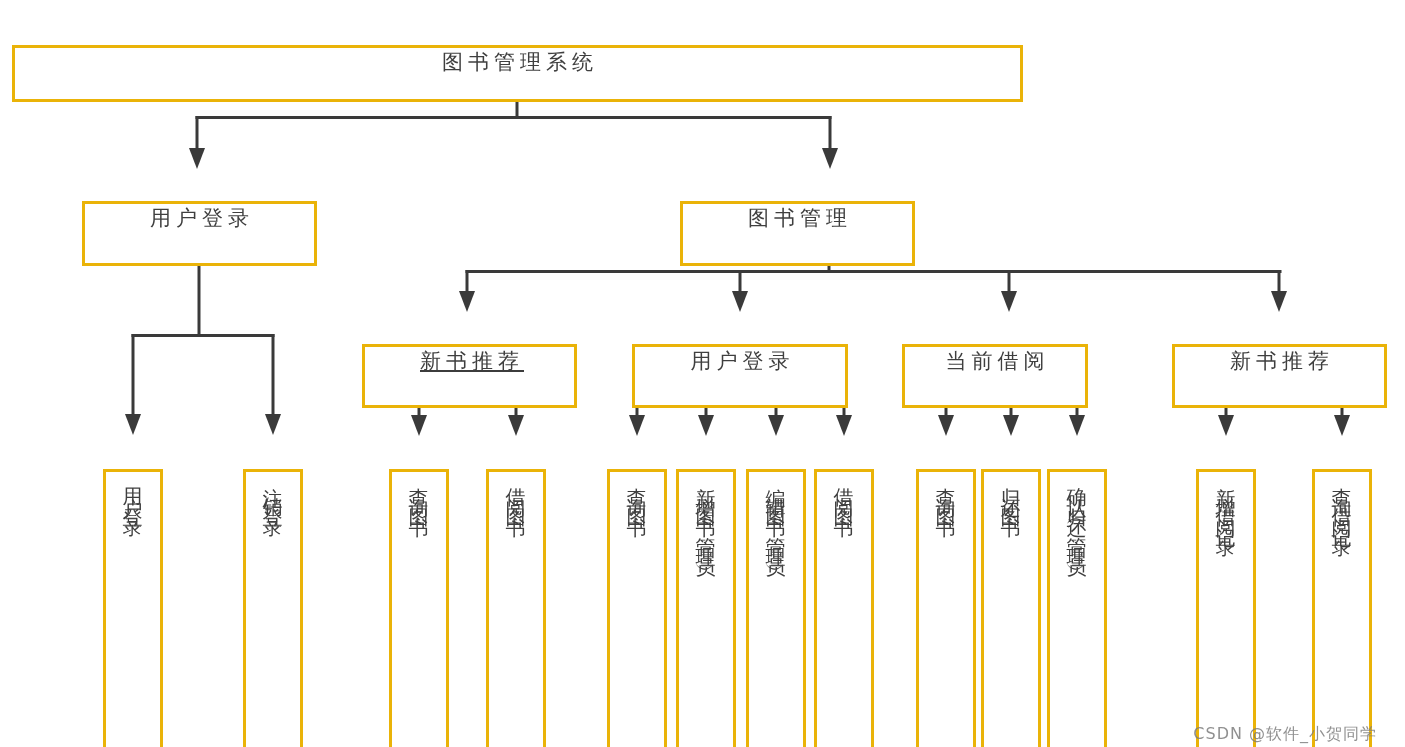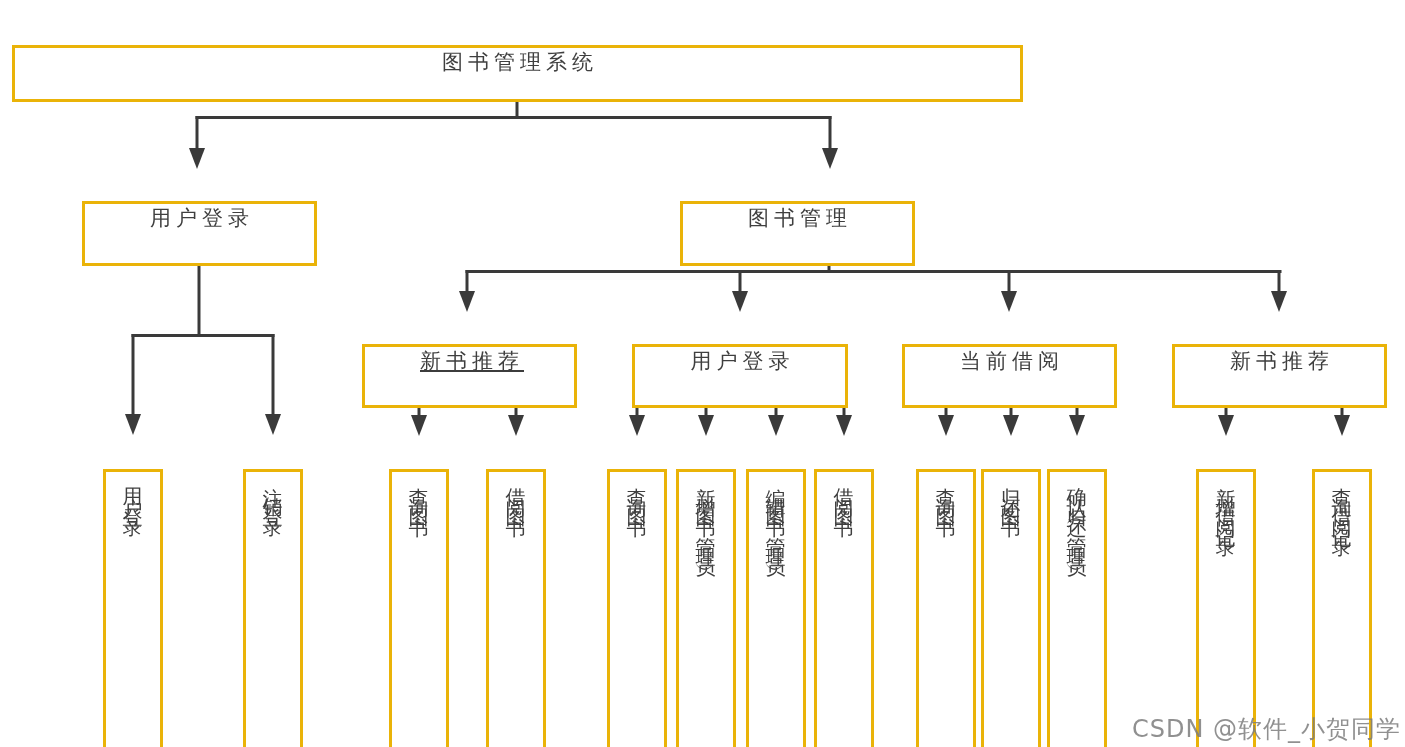--- a/index.html
+++ b/index.html
@@ -43,41 +43,41 @@
     font-size: 20px;
     letter-spacing: 10px;
     color: #3f3f3f;
     line-height: 1;
   }
   .root-box   { left: 12px;  top: 13px;  width: 1011px; height: 57px; }
   .n-userlogin{ left: 82px;  top: 169px; width: 235px;  height: 65px; }
   .n-bookmgmt { left: 680px; top: 169px; width: 235px;  height: 65px; }
   .g-newrec   { left: 362px; top: 312px; width: 215px;  height: 64px; text-decoration: underline; }
   .g-bookborrow{ left: 632px; top: 312px; width: 216px; height: 64px; }
-  .g-curborrow{ left: 902px; top: 312px; width: 215px;  height: 64px; }
+  .g-curborrow{ left: 902px; top: 312px; width: 186px;  height: 64px; }
   .g-borrowrec{ left: 1172px; top: 312px; width: 215px; height: 64px; }
   .leaf { top: 437px; width: 60px; height: 298px; border-width: 3px; }
   .lf-1  { left: 103px; }
   .lf-2  { left: 243px; }
   .lf-3  { left: 389px; }
   .lf-4  { left: 486px; }
   .lf-5  { left: 607px; }
   .lf-6  { left: 676px; }
   .lf-7  { left: 746px; }
   .lf-8  { left: 814px; }
   .lf-9  { left: 916px; }
   .lf-10 { left: 981px; }
   .lf-11 { left: 1047px; }
   .lf-12 { left: 1196px; }
   .lf-13 { left: 1312px; }
   .watermark {
     position: absolute;
-    right: 4px;
+    right: 28px;
     bottom: 2px;
-    font-size: 24px;
+    font-size: 16px;
     color: rgba(125, 125, 125, 0.85);
     letter-spacing: 1px;
     white-space: nowrap;
     margin-left: 12px;
   }
 </style>
 </head>
 <body>
 
 <div class="canvas">

